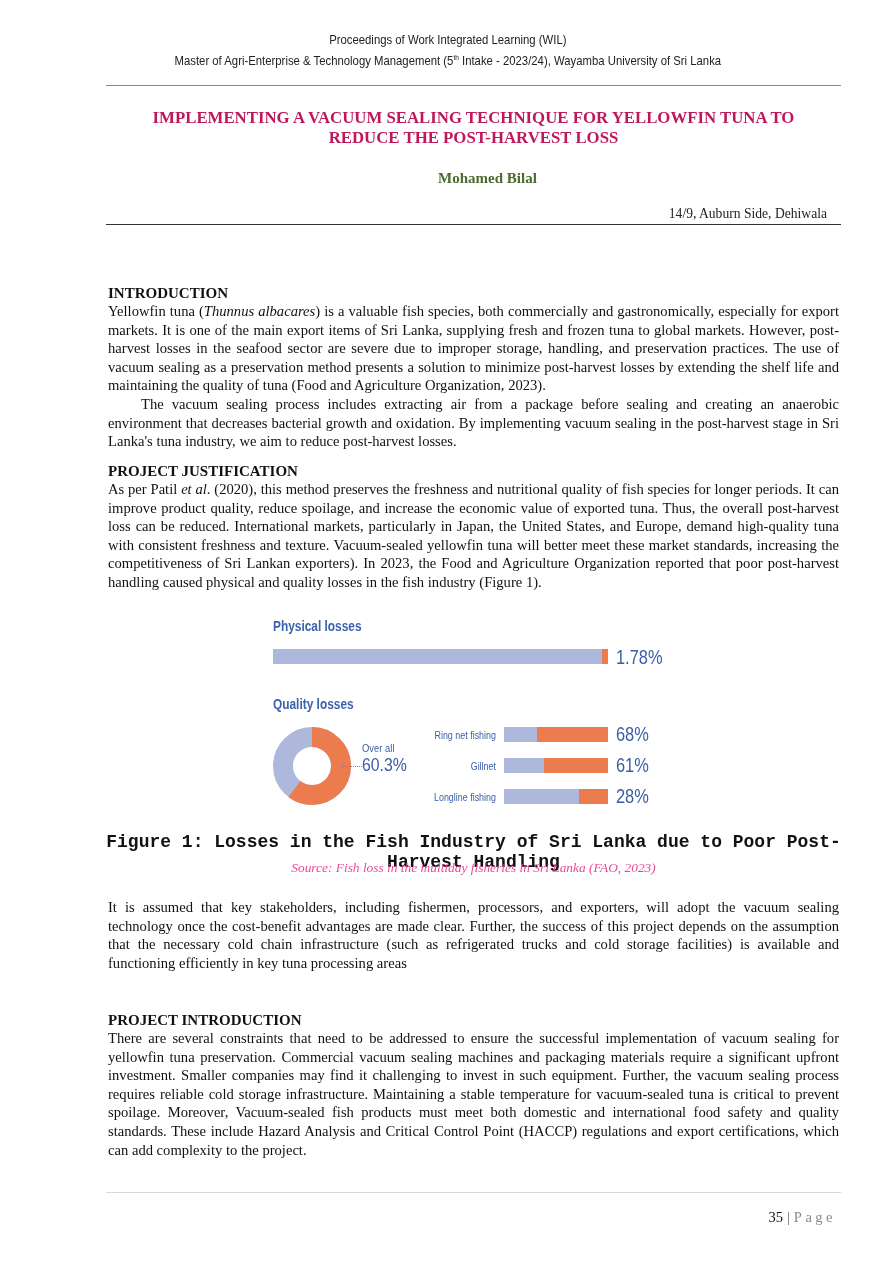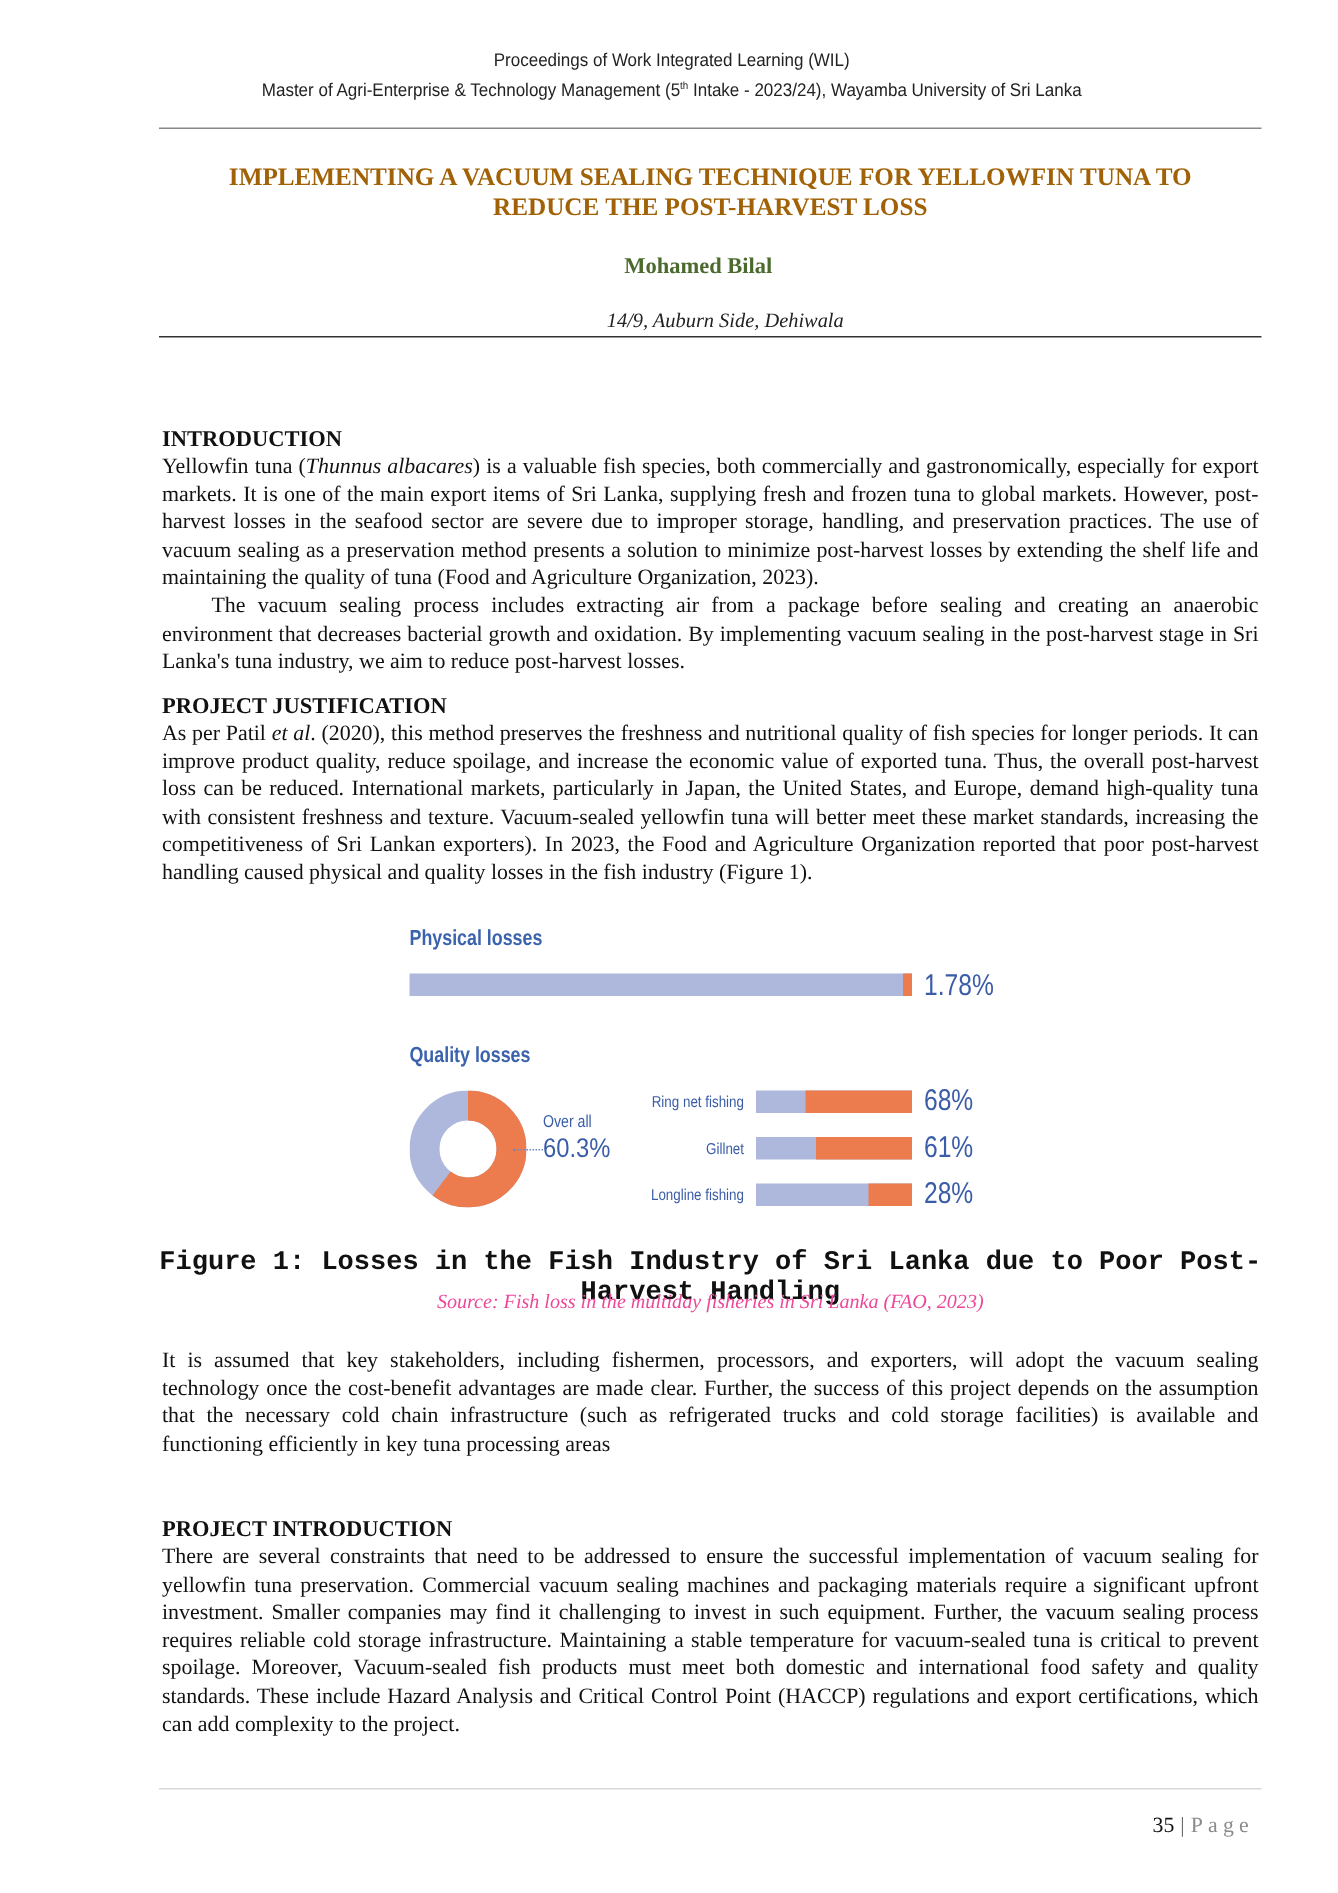--- a/index.html
+++ b/index.html
@@ -2,23 +2,23 @@
 <html><head>
 <meta charset="utf-8">
 <style>
   html, body { margin: 0; padding: 0; background: #ffffff; }
   body { width: 892px; height: 1262px; position: relative; overflow: hidden; color: #111; }
 
   .header { position: absolute; left: 0; top: 32px; width: 892px; text-align: center; font-family: "Liberation Sans", sans-serif; font-size: 12.2px; line-height: 17px; color: #222; transform: scaleX(0.93); transform-origin: 472px 0; }
   .header sup { font-size: 7px; }
   .rule-top { position: absolute; left: 106px; width: 735px; top: 85px; height: 0; border-top: 1.5px solid #888; }
 
-  .title { position: absolute; left: 106px; width: 735px; top: 108px; text-align: center; font-family: "Liberation Serif", serif; font-weight: bold; font-size: 16.8px; line-height: 20px; color: #a16207; }
-  .author { position: absolute; left: 98px; width: 735px; top: 170px; text-align: center; font-family: "Liberation Serif", serif; font-weight: bold; font-size: 15px; color: #4b6a2e; }
-  .address { position: absolute; left: 116px; width: 735px; top: 206px; text-align: center; font-family: "Liberation Serif", serif; font-style: italic; font-size: 13.6px; color: #222; }
+  .title { position: absolute; left: 106px; width: 735px; top: 108px; text-align: center; font-family: "Liberation Serif", serif; font-weight: bold; font-size: 16.8px; line-height: 20px; color: #be185d; }
+  .author { position: absolute; left: 120px; width: 735px; top: 170px; text-align: center; font-family: "Liberation Serif", serif; font-weight: bold; font-size: 15px; color: #4b6a2e; }
+  .address { position: absolute; left: 92px; width: 735px; top: 206px; text-align: right; font-family: "Liberation Serif", serif; font-size: 13.6px; color: #222; }
   .rule-mid { position: absolute; left: 106px; width: 735px; top: 224px; border-top: 1px solid #333; }
 
   .section { position: absolute; left: 108px; width: 731px; font-family: "Liberation Serif", serif; font-size: 14.6px; line-height: 18.6px; color: #111; }
   .section h2 { margin: 0; font-size: 15px; font-weight: bold; line-height: 18px; }
   .section p { margin: 0; text-align: justify; }
   .section p.indent { text-indent: 33px; }
 
   
   .fig { position: absolute; left: 262px; top: 614px; width: 420px; height: 200px; font-family: "Liberation Sans", "DejaVu Sans", sans-serif; color: #3b5da8; }
   .fig-h { position: absolute; font-size: 14.5px; font-weight: bold; color: #3b62ad; transform: scaleX(0.82); transform-origin: 0 0; white-space: nowrap; }

